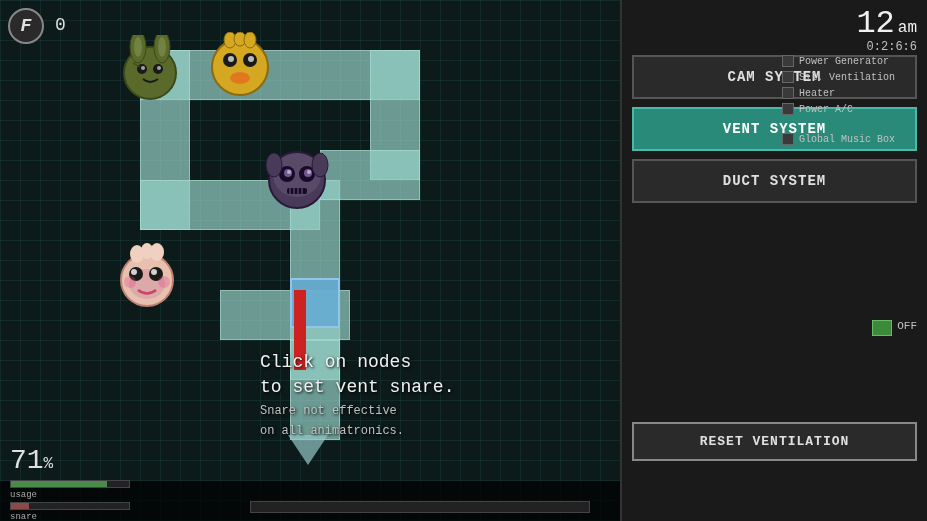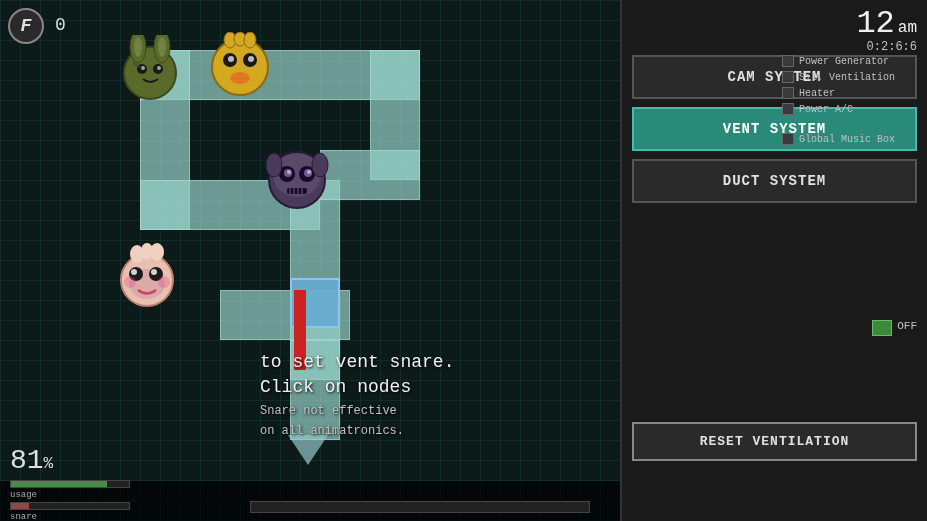--- a/index.html
+++ b/index.html
@@ -511,28 +511,28 @@
 
           <ellipse cx="25" cy="12" rx="7" ry="9" fill="#f0d0c0"></ellipse>
           <ellipse cx="45" cy="10" rx="7" ry="9" fill="#f0d0c0"></ellipse>
           <ellipse cx="35" cy="9" rx="6" ry="8" fill="#f0d0c0"></ellipse>
         </svg>
       </div>
 
     </div>
 
     <div id="instructions">
+      <div class="main-text">Click on nodes</div>
       <div class="main-text">to set vent snare.</div>
-      <div class="main-text">Click on nodes</div>
       <div class="sub-text">Snare not effective</div>
       <div class="sub-text">on all animatronics.</div>
     </div>
 
     <div id="percent-display">
-      <span>81</span><span id="percent-symbol">%</span>
+      <span>71</span><span id="percent-symbol">%</span>
     </div>
 
     <div id="bottom-bar">
       <div id="usage-section">
         <div class="bar-track">
           <div class="bar-fill-usage" style="width: 81%;"></div>
         </div>
         <div class="bar-label">usage</div>
         <div class="bar-track">
           <div class="bar-fill-noise" style="width: 15%;"></div>

